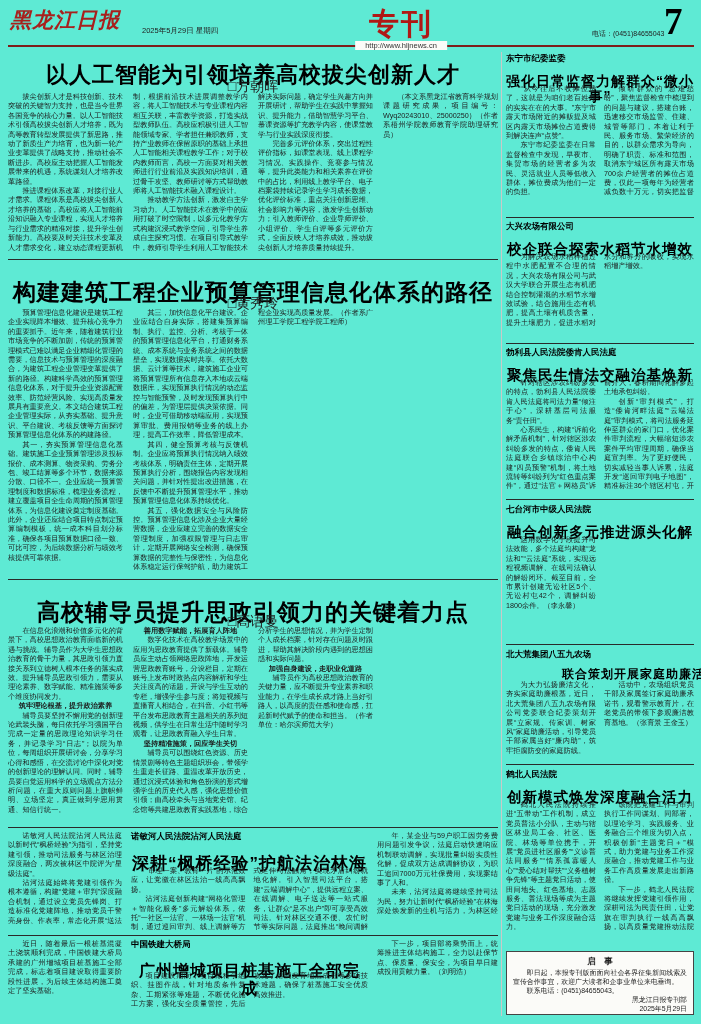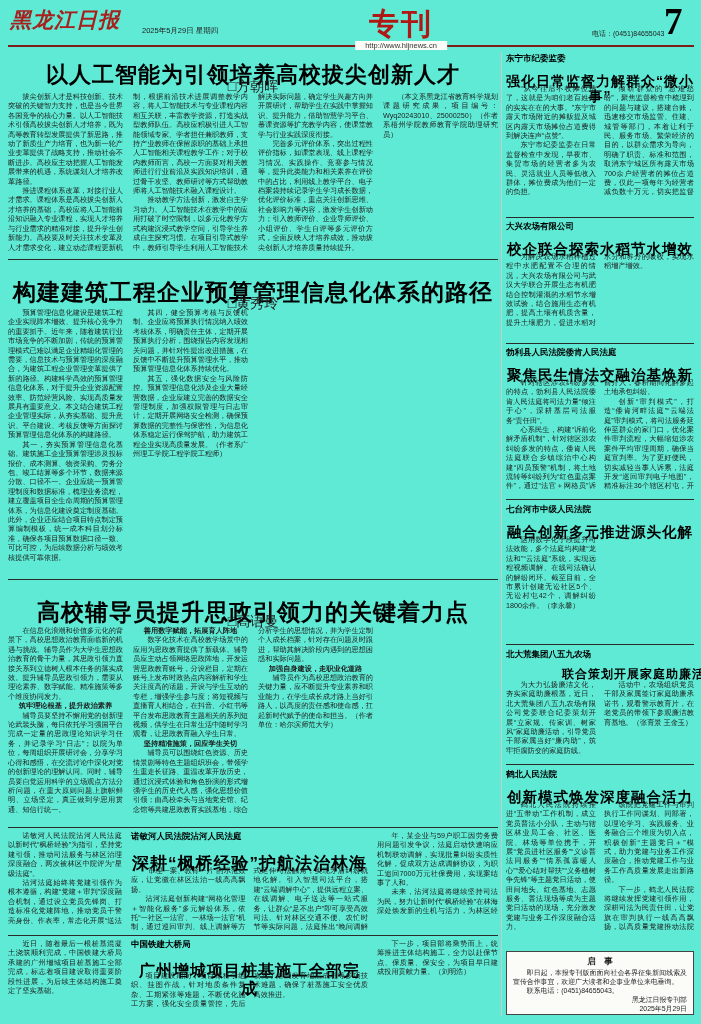--- a/index.html
+++ b/index.html
@@ -59,20 +59,21 @@
   </section>
 
   <div class="rule" style="left:8px;top:259px;width:490px;"></div>
 
   <section>
     <h1 class="btitle" style="left:8px;top:265px;width:490px;font-size:23px;">构建建筑工程企业预算管理信息化体系的路径</h1>
     <div class="byline" style="left:8px;top:295px;width:490px;">□黄秀玲</div>
     <div class="cols c4" style="left:8px;top:308px;width:490px;height:265px;">
         <p>预算管理信息化建设是建筑工程企业实现降本增效、提升核心竞争力的重要抓手。近年来，随着建筑行业市场竞争的不断加剧，传统的预算管理模式已难以满足企业精细化管理的需要，信息技术与预算管理的深度融合，为建筑工程企业管理变革提供了新的路径。构建科学高效的预算管理信息化体系，对于提升企业资源配置效率、防范经营风险、实现高质量发展具有重要意义。本文结合建筑工程企业管理实际，从夯实基础、提升意识、平台建设、考核反馈等方面探讨预算管理信息化体系的构建路径。</p>
         <p>其一，夯实预算管理信息化基础。建筑施工企业预算管理涉及投标报价、成本测算、物资采购、劳务分包、竣工结算等多个环节，数据来源分散、口径不一。企业应统一预算管理制度和数据标准，梳理业务流程，建立覆盖项目全生命周期的预算管理体系，为信息化建设奠定制度基础。此外，企业还应结合项目特点制定预算编制模板，统一成本科目划分标准，确保各项目预算数据口径一致、可比可控，为后续数据分析与绩效考核提供可靠依据。</p>
+        <p>其三，加快信息化平台建设。企业应结合自身实际，搭建集预算编制、执行、监控、分析、考核于一体的预算管理信息化平台，打通财务系统、成本系统与业务系统之间的数据壁垒，实现数据实时共享。依托大数据、云计算等技术，建筑施工企业可将预算管理所有信息存入本地或云端数据库，实现预算执行情况的动态监控与智能预警，及时发现预算执行中的偏差，为管理层提供决策依据。同时，企业可借助移动端应用，实现预算审批、费用报销等业务的线上办理，提高工作效率，降低管理成本。</p>
         <p>其四，健全预算考核与反馈机制。企业应将预算执行情况纳入绩效考核体系，明确责任主体，定期开展预算执行分析，围绕报告内容发现相关问题，并针对性提出改进措施，在反馈中不断提升预算管理水平，推动预算管理信息化体系持续优化。</p>
         <p>其五，强化数据安全与风险防控。预算管理信息化涉及企业大量经营数据，企业应建立完善的数据安全管理制度，加强权限管理与日志审计，定期开展网络安全检测，确保预算数据的完整性与保密性，为信息化体系稳定运行保驾护航，助力建筑工程企业实现高质量发展。（作者系广州理工学院工程学院工程师）</p>
       </div>
   </section>
 
   <div class="rule" style="left:8px;top:579px;width:490px;"></div>
 
   <section>
     <h1 class="btitle" style="left:8px;top:585px;width:490px;font-size:23px;">高校辅导员提升思政引领力的关键着力点</h1>
     <div class="byline" style="left:8px;top:613px;width:490px;">□高语曼</div>

